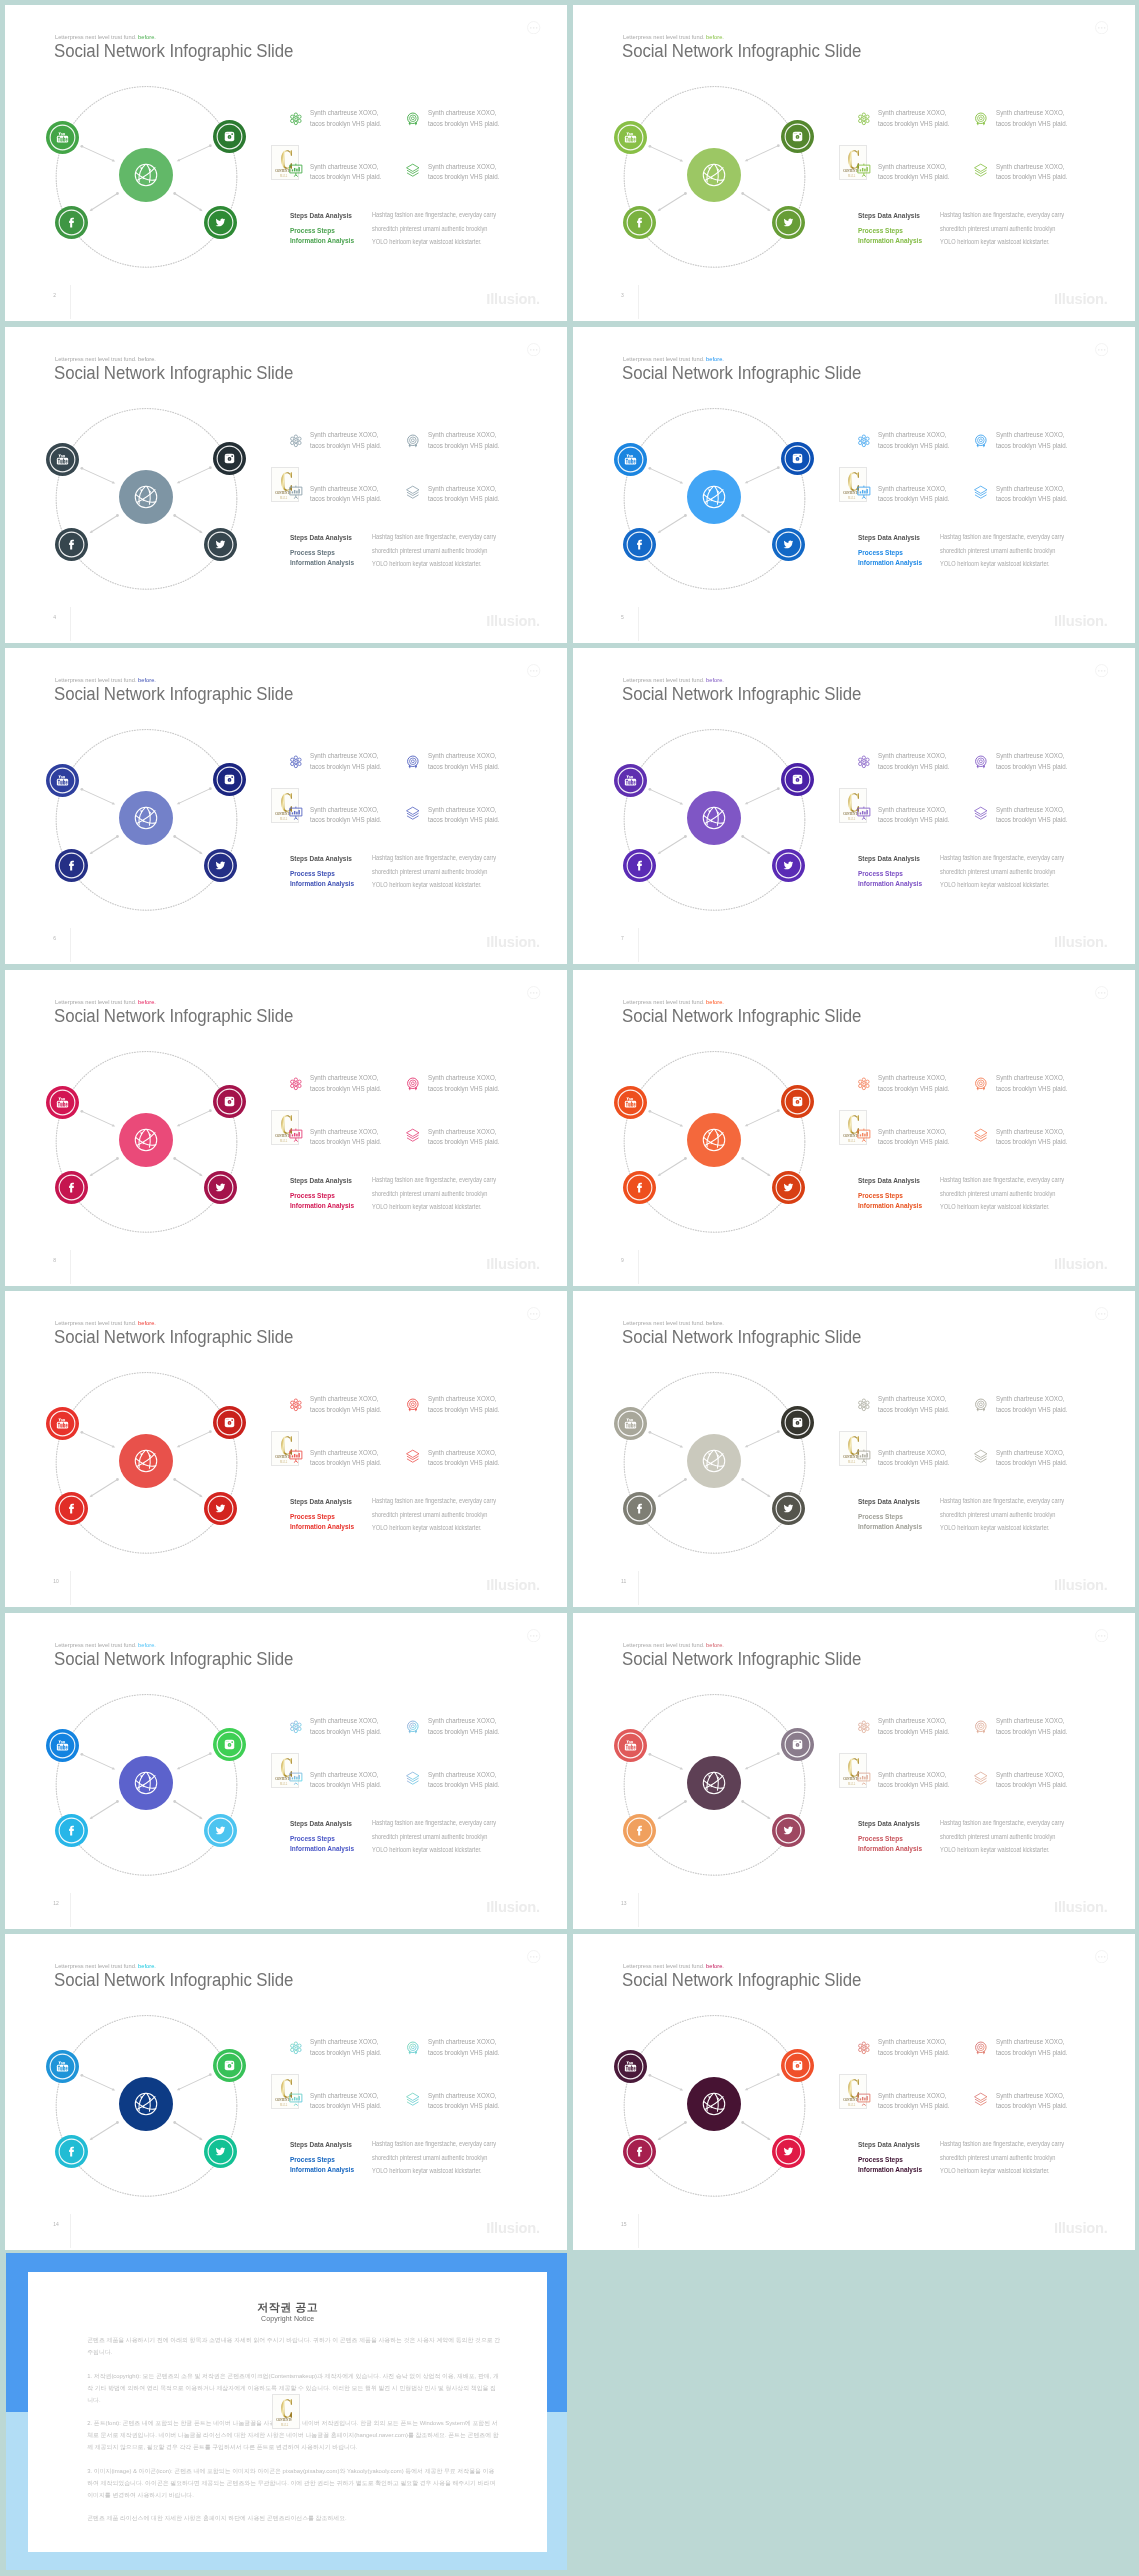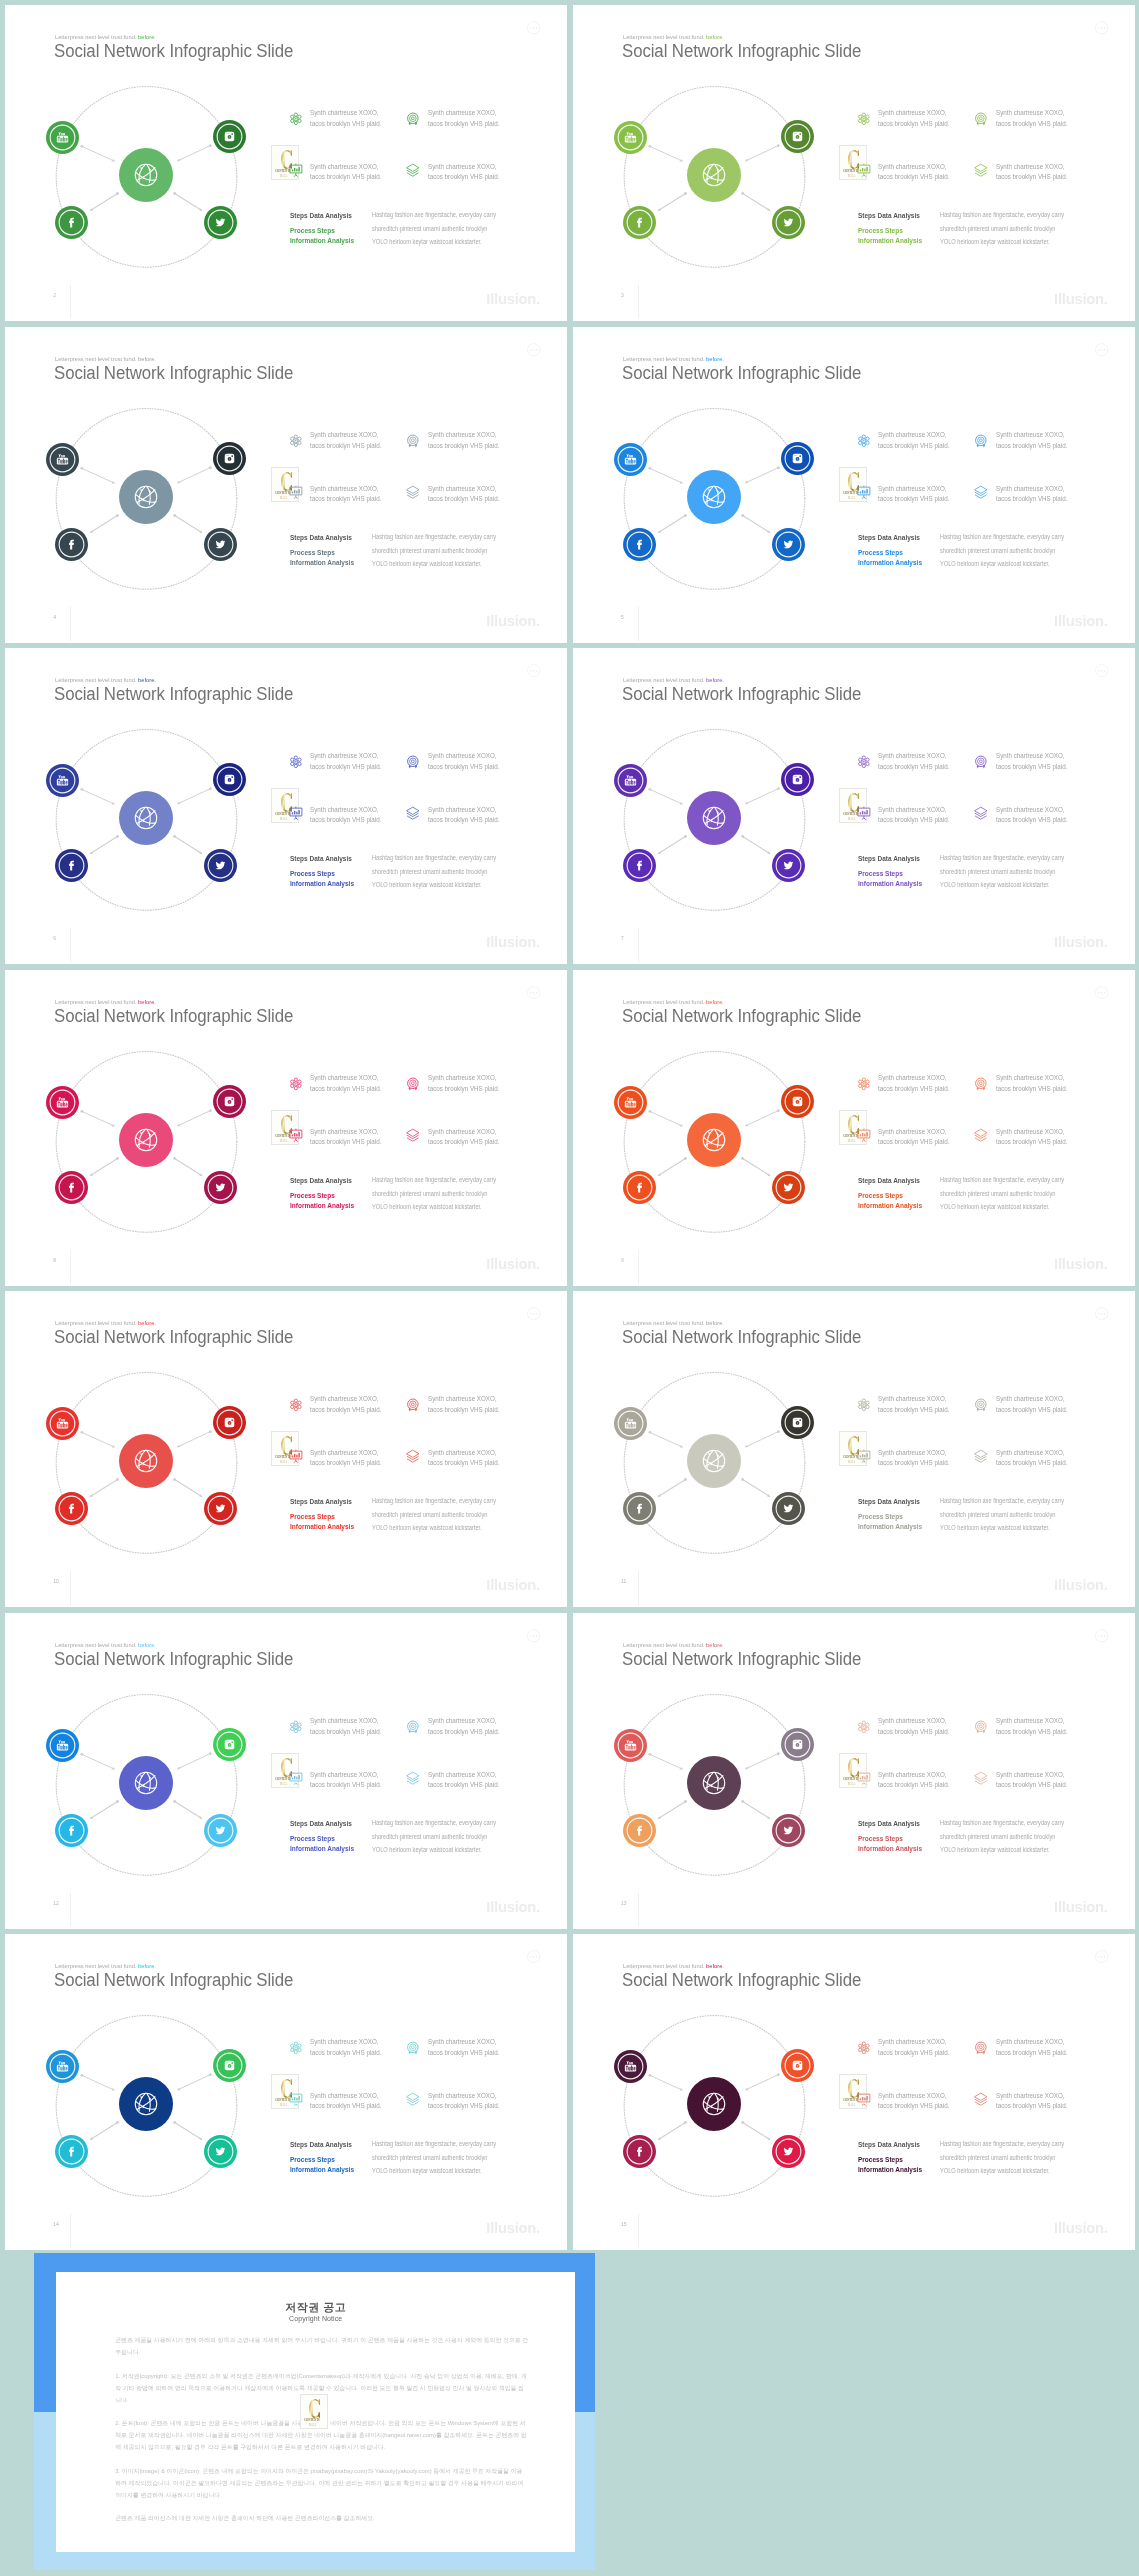--- a/index.html
+++ b/index.html
@@ -15,21 +15,21 @@
   .sline{position:absolute;font-size:7.3px;font-weight:bold;white-space:nowrap;transform:scaleX(0.89);transform-origin:0 0;}
   .sdesc{position:absolute;font-size:6.4px;color:#aaa;white-space:nowrap;transform:scaleX(0.885);transform-origin:0 0;}
   .pagenum{position:absolute;left:48px;top:287px;font-size:5px;color:#b5b5b5;}
   .vbar{position:absolute;left:65px;top:280px;width:0.9px;height:34px;background:#f0f0f0;}
   .brand{position:absolute;left:481px;top:287px;font-size:14.7px;color:#ececec;font-weight:bold;letter-spacing:-0.2px;line-height:14.7px;}
   .wmark{position:absolute;width:28px;height:35px;background:#fdfdfa;border:0.9px solid #e6e6e6;box-sizing:border-box;}
   .wmark .c{position:absolute;left:8.3px;top:3.6px;}
   .wmark .t1{position:absolute;left:2.9px;top:23px;font-size:3.7px;font-weight:bold;color:#8a7748;letter-spacing:-0.1px;white-space:nowrap;font-family:"Liberation Serif",serif;transform:scaleX(0.8);transform-origin:0 0;}
   .wmark .t2{position:absolute;left:8px;top:28px;font-size:3px;color:#cbb47d;letter-spacing:0.2px;white-space:nowrap;font-family:"Liberation Serif",serif;transform:scaleX(0.8);transform-origin:0 0;}
 
-  .copyblock{position:absolute;background:linear-gradient(180deg,#4c9bf0 0%,#4c9bf0 50.2%,#b2ddf5 50.2%,#b2ddf5 100%);width:561px;height:317px;margin-left:28px;}
+  .copyblock{position:absolute;background:linear-gradient(180deg,#4c9bf0 0%,#4c9bf0 50.2%,#b2ddf5 50.2%,#b2ddf5 100%);width:561px;height:317px;}
   .copypaper{position:absolute;left:22px;top:19px;width:519px;height:280px;background:#fff;}
   .cptitle{position:absolute;left:0;top:30px;width:100%;text-align:center;font-size:11px;color:#555;font-weight:bold;letter-spacing:0.5px;line-height:11px;}
   .cpsub{position:absolute;left:0;top:43px;width:100%;text-align:center;font-size:7px;color:#666;letter-spacing:0.1px;line-height:7px;}
   .cpbody{position:absolute;left:59px;top:62px;width:413px;font-size:5.9px;color:#bdbdbd;line-height:12px;}
   .cpbody p{margin:0 0 11.6px 0;}
   .cpwm{position:absolute;left:266px;top:141px;}
 </style>
 </head>
 <body>
 

